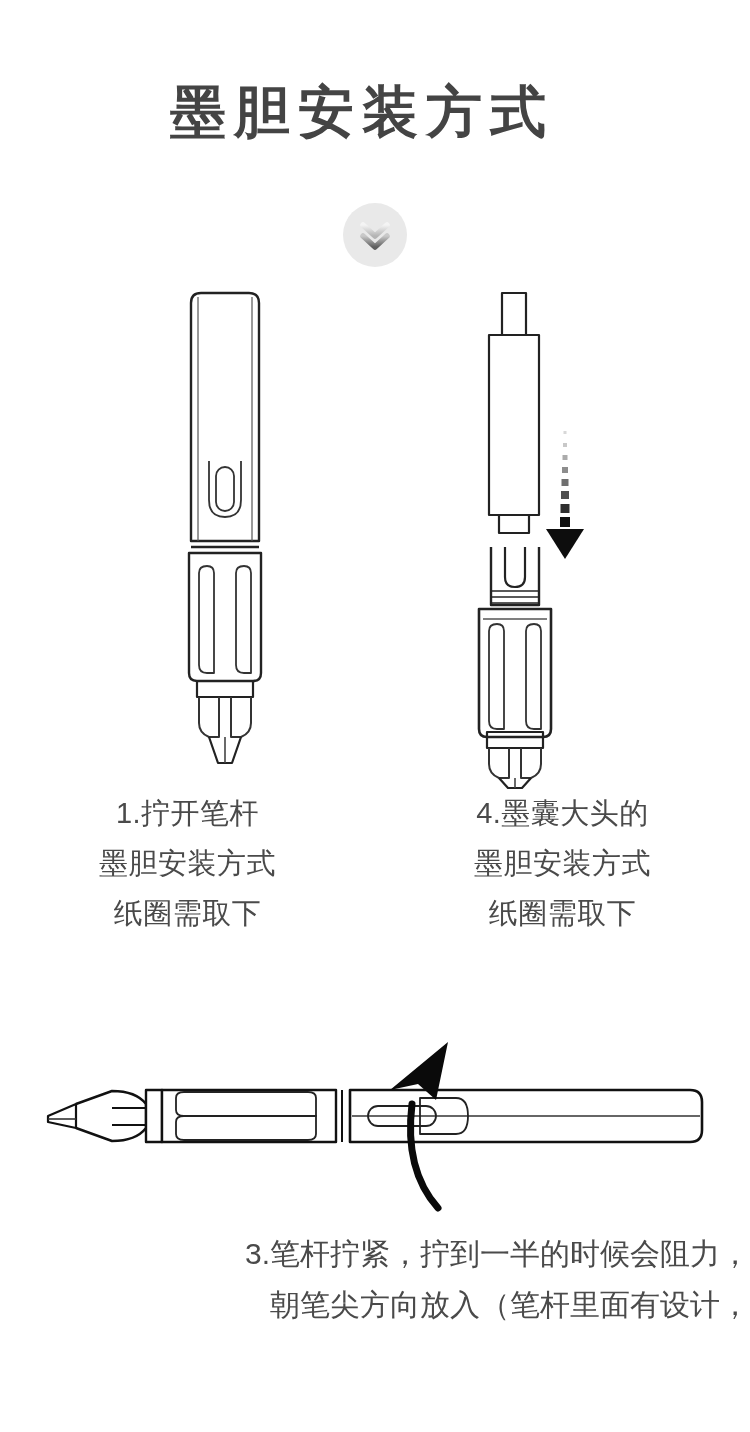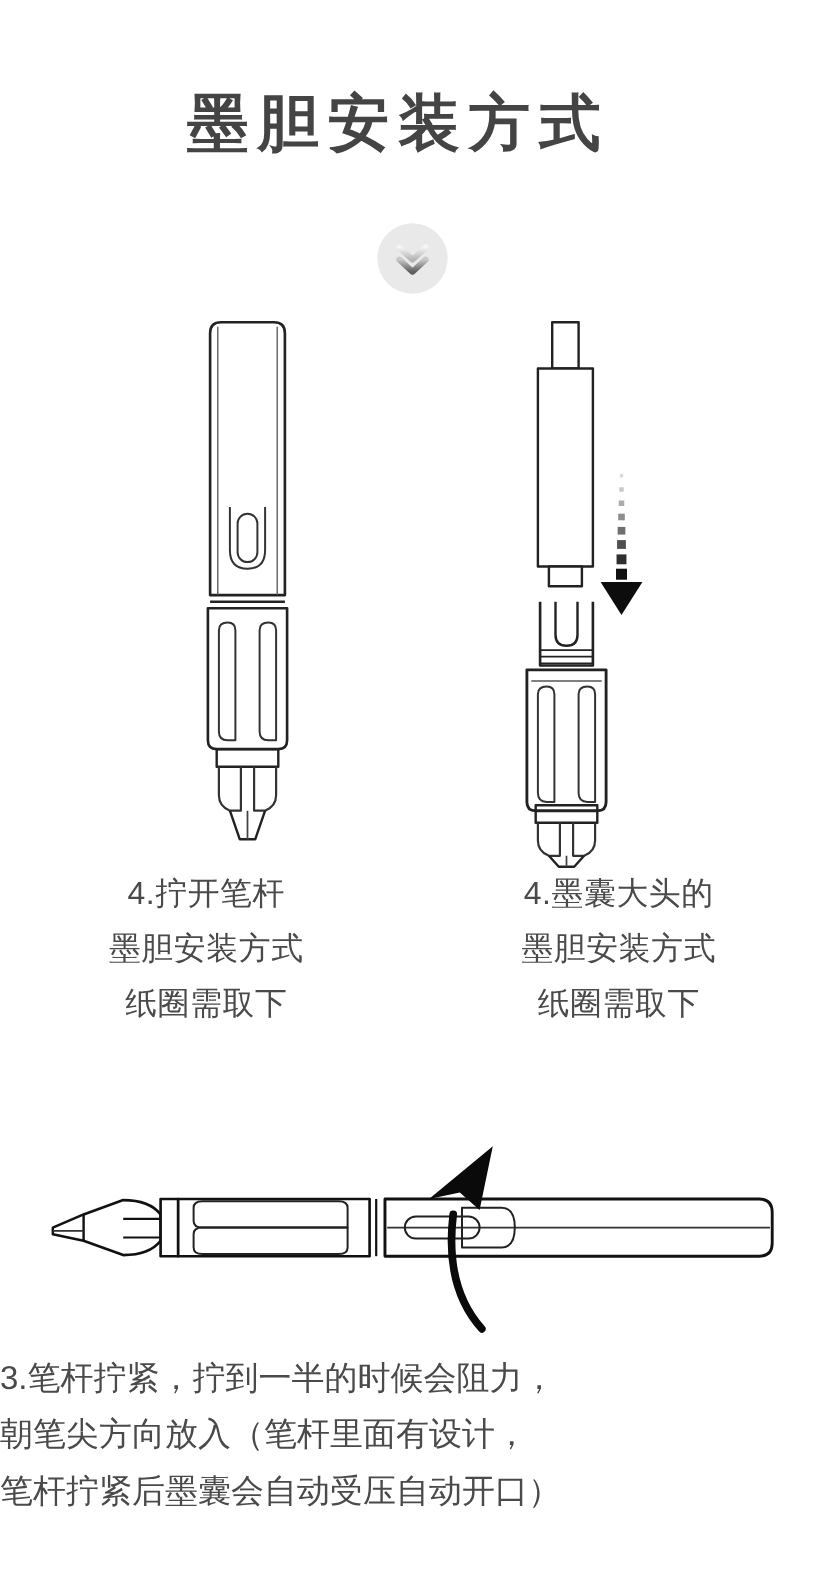--- a/index.html
+++ b/index.html
@@ -96,21 +96,21 @@
     height: 190px;
   }
   .fig-h svg { display: block; }
 
   
   .step3 {
     position: absolute;
     top: 1228px;
     left: 0;
     width: 750px;
-    text-align: left;
+    text-align: right;
     font-size: 30px;
     line-height: 51px;
     color: #4a4a4a;
   }
   .step3 .ln { display: block; white-space: nowrap; }
 </style>
 </head>
 <body>
 
 <div class="page">
@@ -212,21 +212,21 @@
       <rect x="82" y="2" width="56" height="16" stroke-width="2.2"></rect>
       <path d="M84 18 L84 34 Q84 44 94 48 L104 48 L104 18" stroke="#333333" stroke-width="2"></path>
       <path d="M136 18 L136 34 Q136 44 126 48 L116 48 L116 18" stroke="#333333" stroke-width="2"></path>
       <path d="M94 48 L103 58 L117 58 L126 48" stroke-width="2.2"></path>
       <line x1="110" y1="48" x2="110" y2="58" stroke="#444444" stroke-width="1.6"></line>
     </g>
   </svg>
 
   <div class="captions">
     <div class="caption">
-      <span class="ln">4.拧开笔杆</span>
+      <span class="ln">1.拧开笔杆</span>
       <span class="ln">墨胆安装方式</span>
       <span class="ln">纸圈需取下</span>
     </div>
     <div class="caption">
       <span class="ln">4.墨囊大头的</span>
       <span class="ln">墨胆安装方式</span>
       <span class="ln">纸圈需取下</span>
     </div>
   </div>
 
@@ -259,16 +259,15 @@
       </g>
 
       <path d="M438 178 Q404 140 412 74" fill="none" stroke="#0a0a0a" stroke-width="7" stroke-linecap="round"></path>
       <polygon points="390 60 448 12 436 70 418 54" fill="#0a0a0a" stroke="none"></polygon>
     </svg>
   </div>
 
   <div class="step3">
     <span class="ln">3.笔杆拧紧，拧到一半的时候会阻力，</span>
     <span class="ln">朝笔尖方向放入（笔杆里面有设计，</span>
-    <span class="ln">笔杆拧紧后墨囊会自动受压自动开口）</span>
   </div>
 
 </div>
 
 </body></html>

